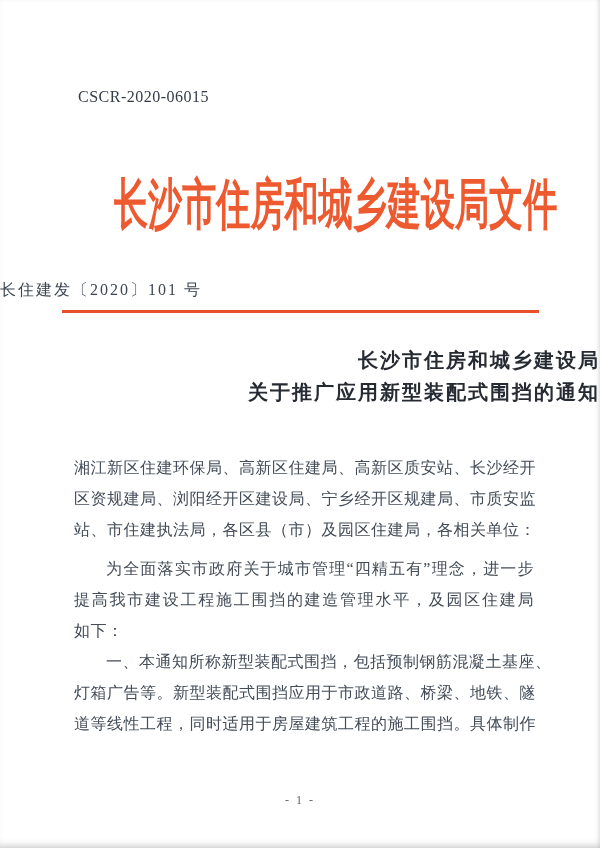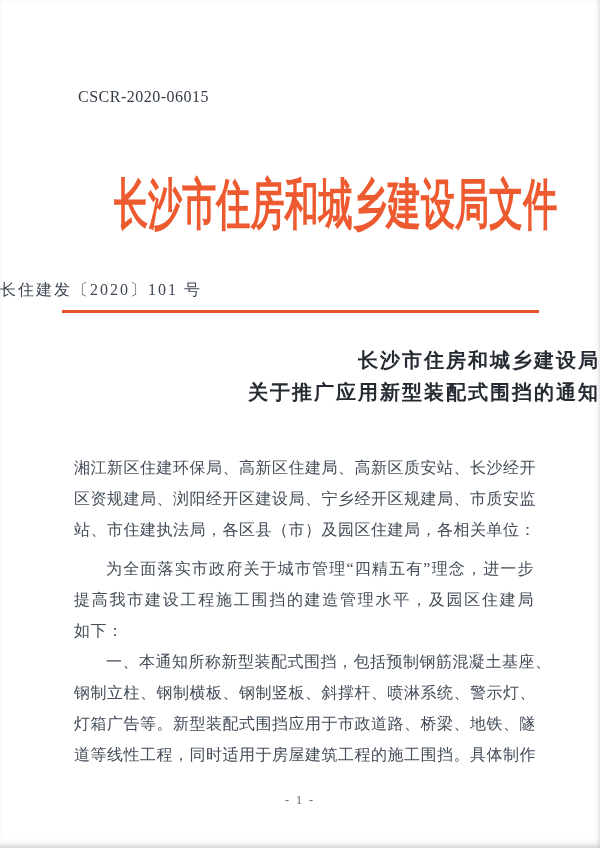--- a/index.html
+++ b/index.html
@@ -126,21 +126,20 @@
     <div class="para-gap"></div>
 
     <div>
       <span class="bline indent">为全面落实市政府关于城市管理“四精五有”理念，进一步</span>
       <span class="bline">提高我市建设工程施工围挡的建造管理水平，及园区住建局</span>
       <span class="bline short">如下：</span>
     </div>
 
     <div>
       <span class="bline indent">一、本通知所称新型装配式围挡，包括预制钢筋混凝土基座、</span>
-      <span class="bline">钢制立柱、钢制横板、钢制竖板、斜撑杆、喷淋系统、警示灯、</span>
       <span class="bline">灯箱广告等。新型装配式围挡应用于市政道路、桥梁、地铁、隧</span>
       <span class="bline">道等线性工程，同时适用于房屋建筑工程的施工围挡。具体制作</span>
     </div>
 
   </div>
 
   <div class="page-number">- 1 -</div>
 
 </div>
 

